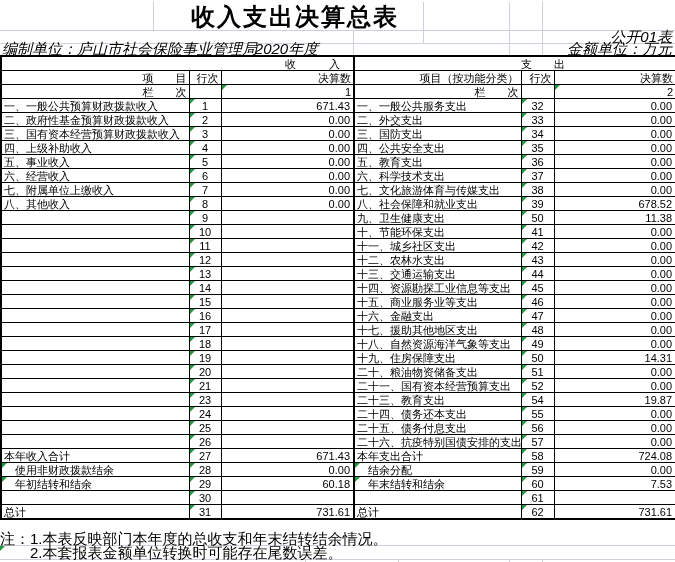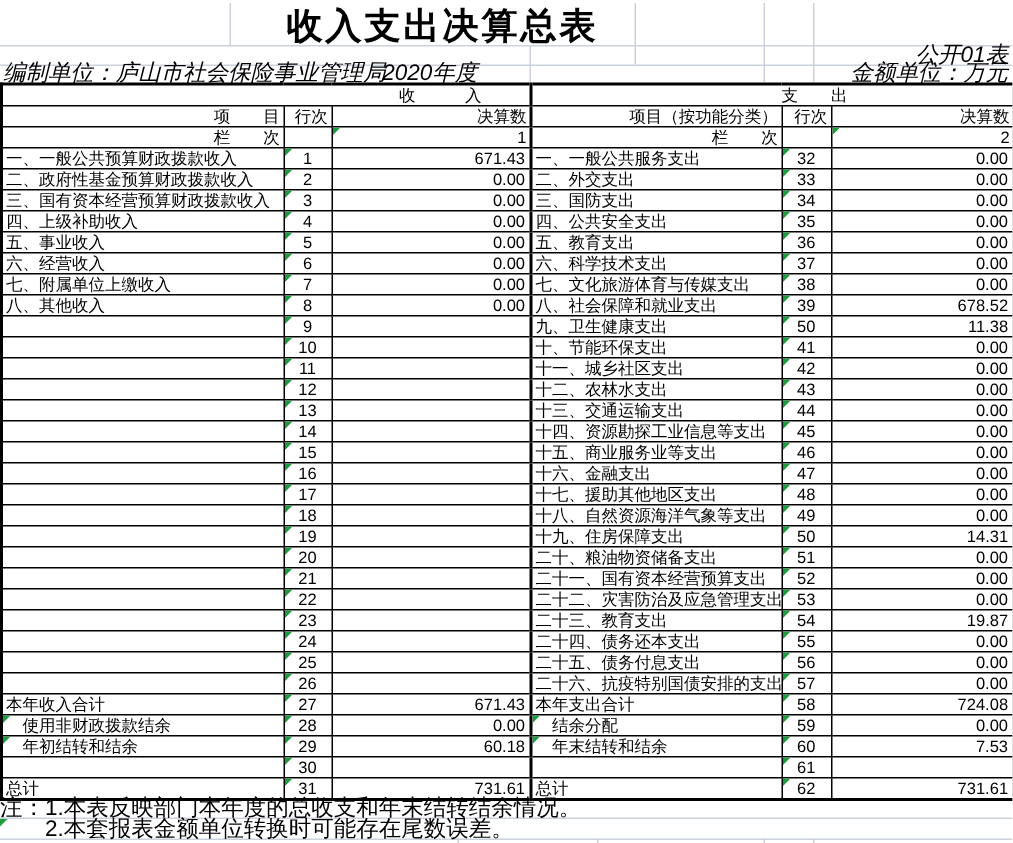--- a/index.html
+++ b/index.html
@@ -23,21 +23,21 @@
   .m-year{top:43px;left:220px;width:133px;text-align:center;}
   .m-amt{top:43px;right:3px;}
 
   
   table{position:absolute;top:55px;left:0;width:675px;border-collapse:collapse;table-layout:fixed;
         border:2px solid var(--border);}
   td{border:1px solid var(--border);font-size:11px;height:13px;line-height:12px;
      padding:0 2px;overflow:hidden;white-space:nowrap;position:relative;vertical-align:middle;}
   .divl{border-left:2px solid var(--border);}
   .sec td{text-align:center;}
-  .sec .shift-in{position:relative;left:116px;}
+  .sec .shift-in{position:relative;left:135px;}
   .sec .shift-ex{position:relative;left:28px;}
   .hd td{text-align:right;}
   td.item{text-align:left;}
   td.line{text-align:center;padding:0;}
   td.amount{text-align:right;padding-right:3px;}
   td.total-cell{text-align:left;font-weight:normal;}
   .has-tri::before{content:'';position:absolute;top:0;left:0;width:0;height:0;
      border-top:5px solid var(--green);border-right:5px solid transparent;}
 
   
@@ -267,28 +267,20 @@
         <tr>
           <td class="item"><span></span></td>
           <td class="line has-tri"><span>21</span></td>
           <td class="amount"><span></span></td>
           <td class="item divl"><span>二十一、国有资本经营预算支出</span></td>
           <td class="line has-tri"><span>52</span></td>
           <td class="amount"><span>0.00</span></td>
         </tr>
         <tr>
           <td class="item"><span></span></td>
-          <td class="line has-tri"><span>22</span></td>
-          <td class="amount"><span></span></td>
-          <td class="item divl"><span>二十二、灾害防治及应急管理支出</span></td>
-          <td class="line has-tri"><span>53</span></td>
-          <td class="amount"><span>0.00</span></td>
-        </tr>
-        <tr>
-          <td class="item"><span></span></td>
           <td class="line has-tri"><span>23</span></td>
           <td class="amount"><span></span></td>
           <td class="item divl"><span>二十三、教育支出</span></td>
           <td class="line has-tri"><span>54</span></td>
           <td class="amount"><span>19.87</span></td>
         </tr>
         <tr>
           <td class="item"><span></span></td>
           <td class="line has-tri"><span>24</span></td>
           <td class="amount"><span></span></td>

